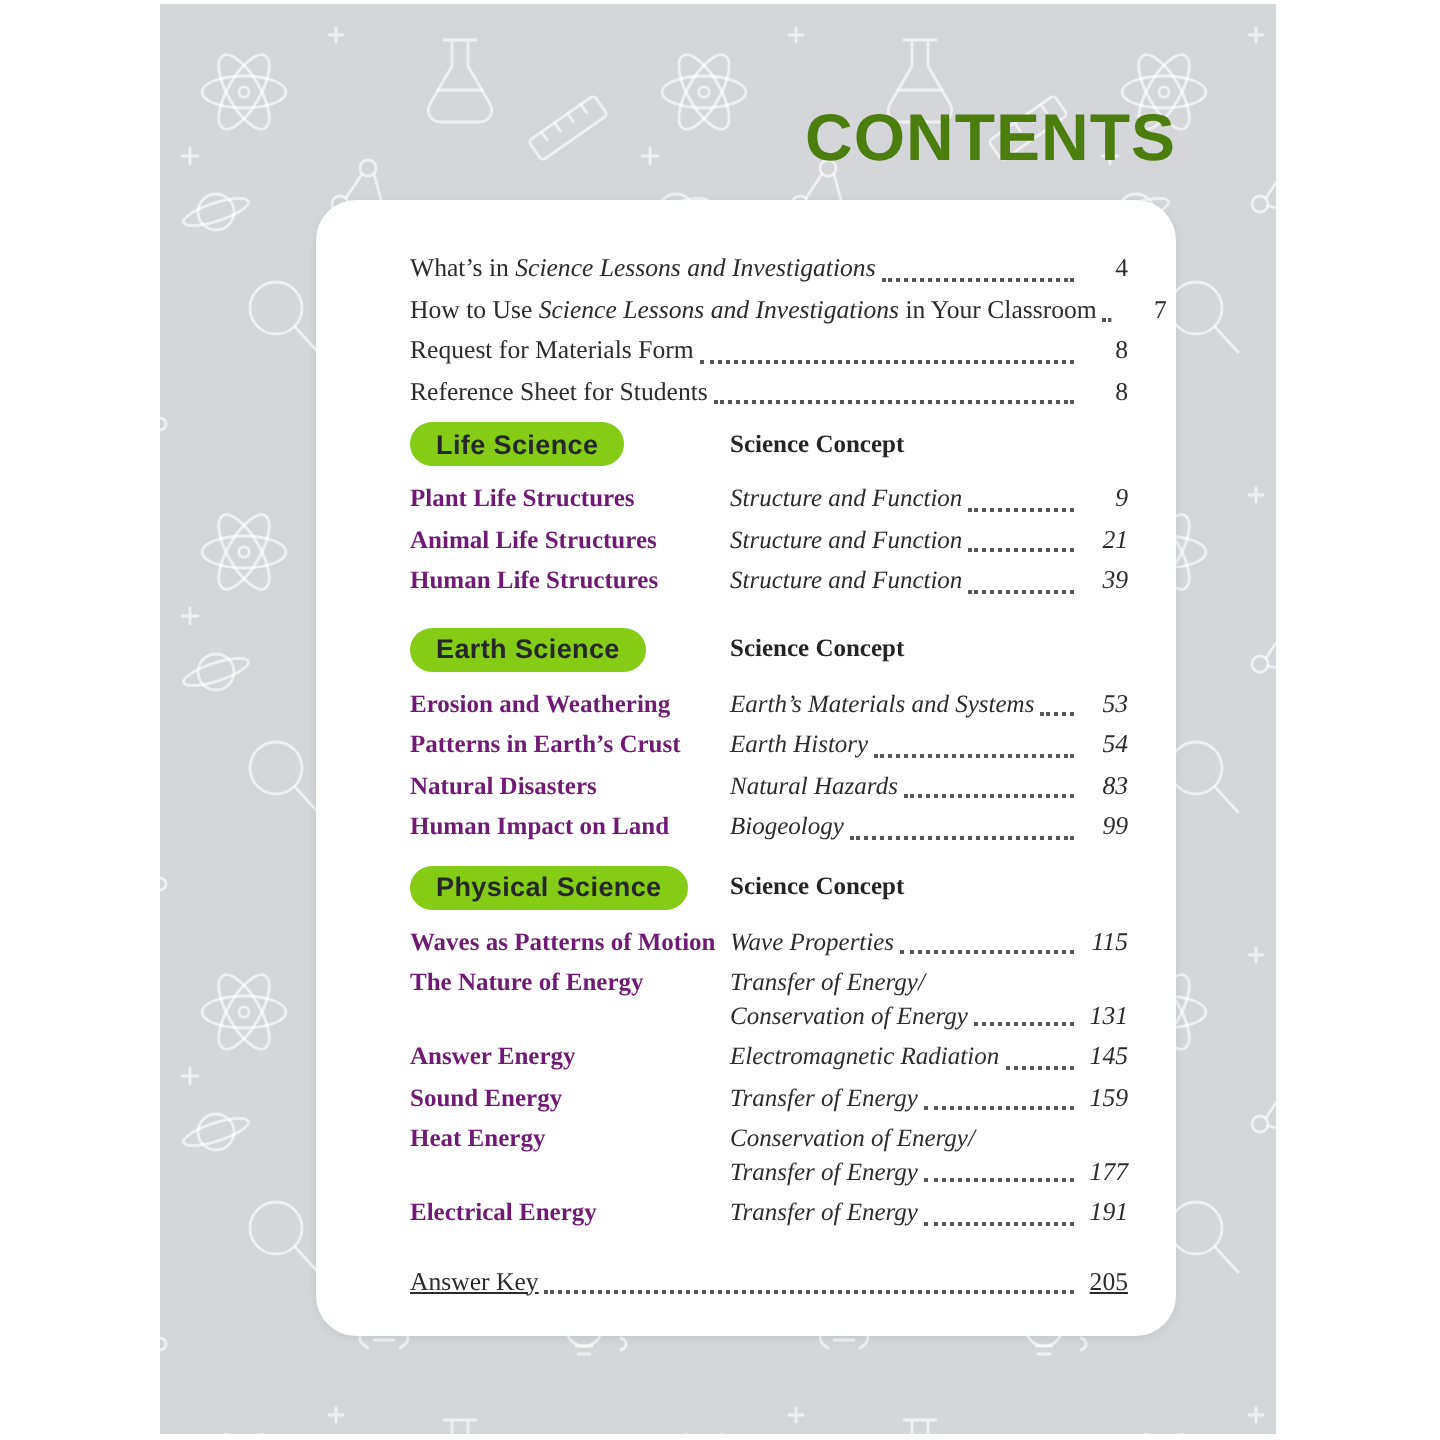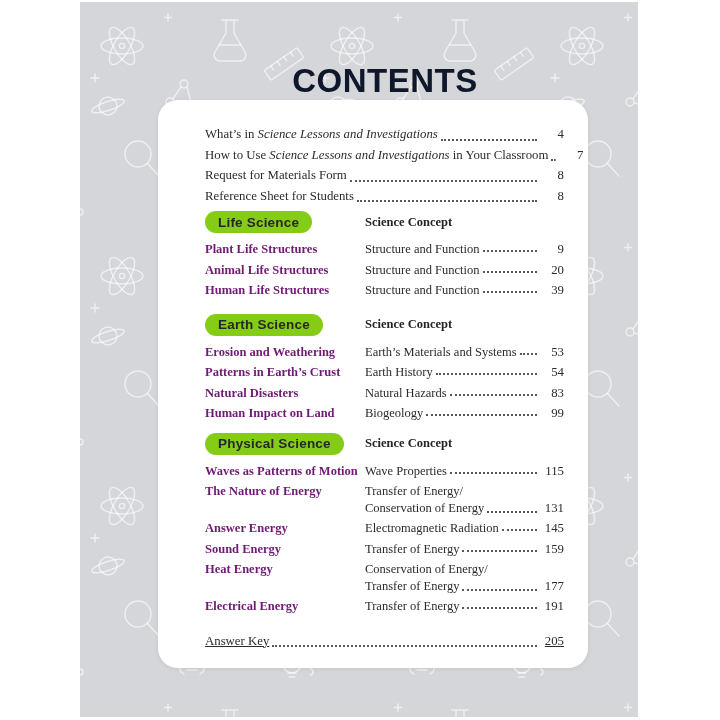--- a/index.html
+++ b/index.html
@@ -13,27 +13,27 @@
   .panel {
     position: absolute;
     left: 80px; top: 2px;
     width: 558px; height: 715px;
     background: #d4d6d9;
   }
   .panel svg { position: absolute; left: 0; top: 0; }
   .page-title {
     position: absolute;
     left: 158px; top: 50px; width: 430px;
-    text-align: center;
+    text-align: right;
     font-family: "Liberation Sans", sans-serif;
     font-weight: 900;
     font-size: 33px;
     letter-spacing: 0.5px;
-    color: #0f172a;
-    margin: 12px;
+    color: #4d7c0f;
+    margin: 0;
   }
   .card {
     position: absolute;
     left: 158px; top: 100px;
     width: 430px; height: 568px;
     background: #ffffff;
     border-radius: 20px;
     box-sizing: border-box;
     padding: 24px 24px 0 47px;
     box-shadow: 0 1px 5px rgba(0,0,0,0.07);
@@ -99,25 +99,26 @@
     width: 160px;
     font-weight: 700;
     font-size: 12.5px;
     line-height: 20.5px;
     color: #701a75;
     white-space: nowrap;
   }
   .concept-cell { flex: 1 1 auto; min-width: 0; }
   .concept-line {
     display: flex;
-    align-items: flex-start;
+    align-items: flex-end;
     font-size: 12.5px;
     line-height: 20.5px;
     color: #2b2b2b;
     white-space: nowrap;
+    font-style: italic;
   }
   .double { margin: 2px 0; }
   .double .concept-line { line-height: 16.5px; }
   .double .dots { margin-bottom: 3px; }
   .answer-row { margin-top: 14px; text-decoration: underline; }
 </style>
 </head>
 <body>
 
 <div class="panel">
@@ -230,21 +231,21 @@
             <span class="pg">9</span>
           </div>
       </div>
     </div>
     <div class="lesson-row">
       <span class="lesson-title">Animal Life Structures</span>
       <div class="concept-cell">
         <div class="concept-line">
             <span>Structure and Function</span>
             <span class="dots"></span>
-            <span class="pg">20</span>
+            <span class="pg">21</span>
           </div>
       </div>
     </div>
     <div class="lesson-row">
       <span class="lesson-title">Human Life Structures</span>
       <div class="concept-cell">
         <div class="concept-line">
             <span>Structure and Function</span>
             <span class="dots"></span>
             <span class="pg">39</span>

